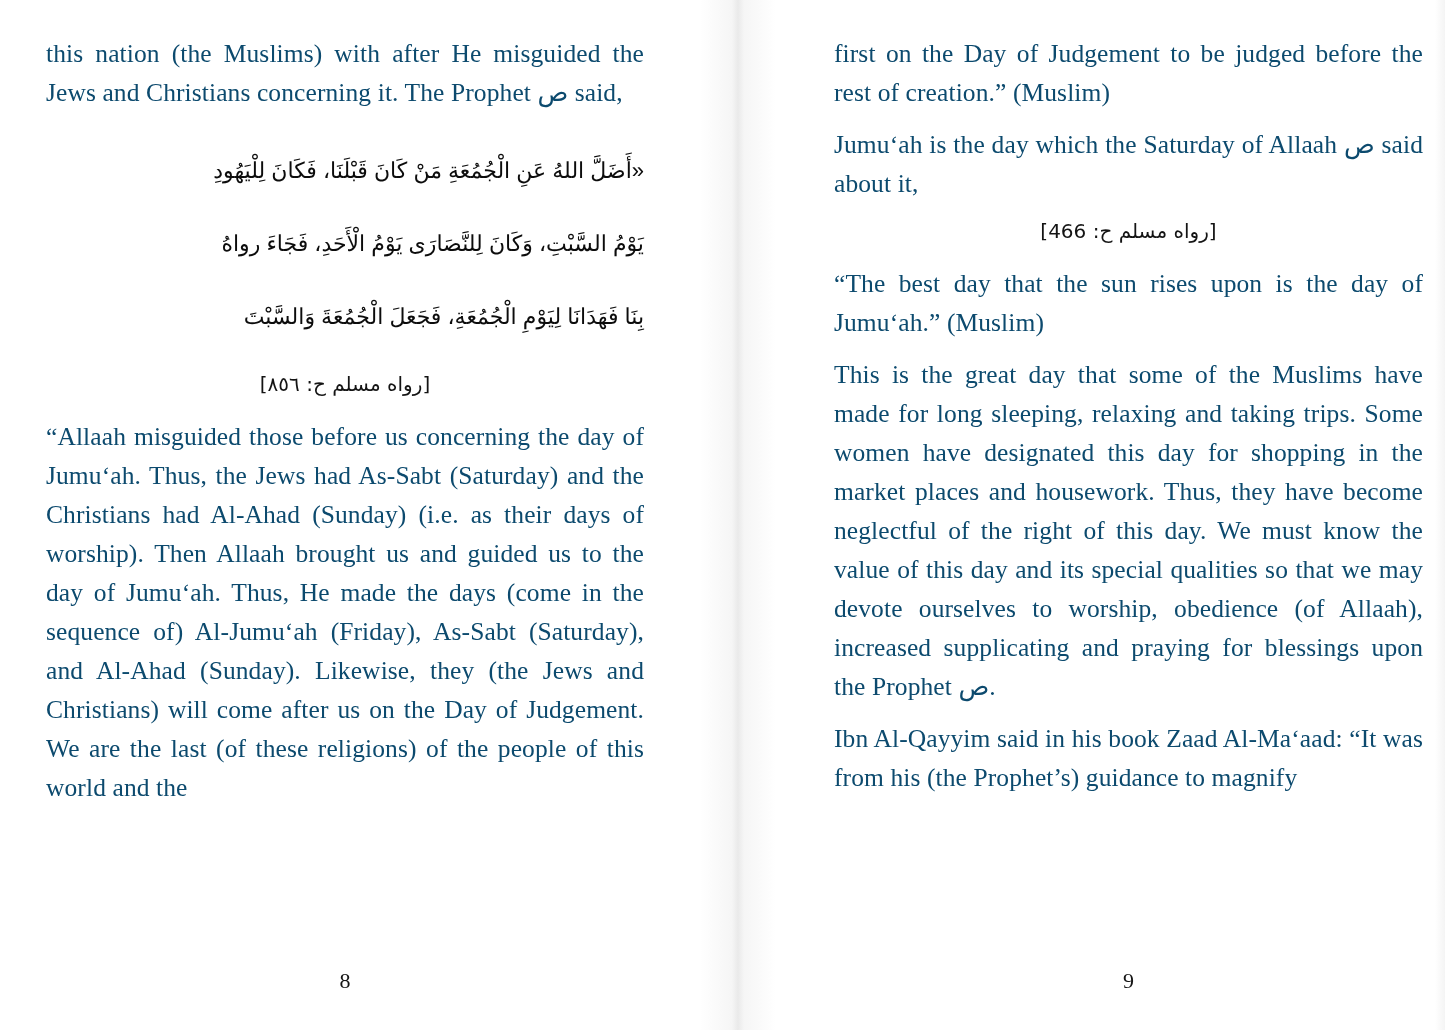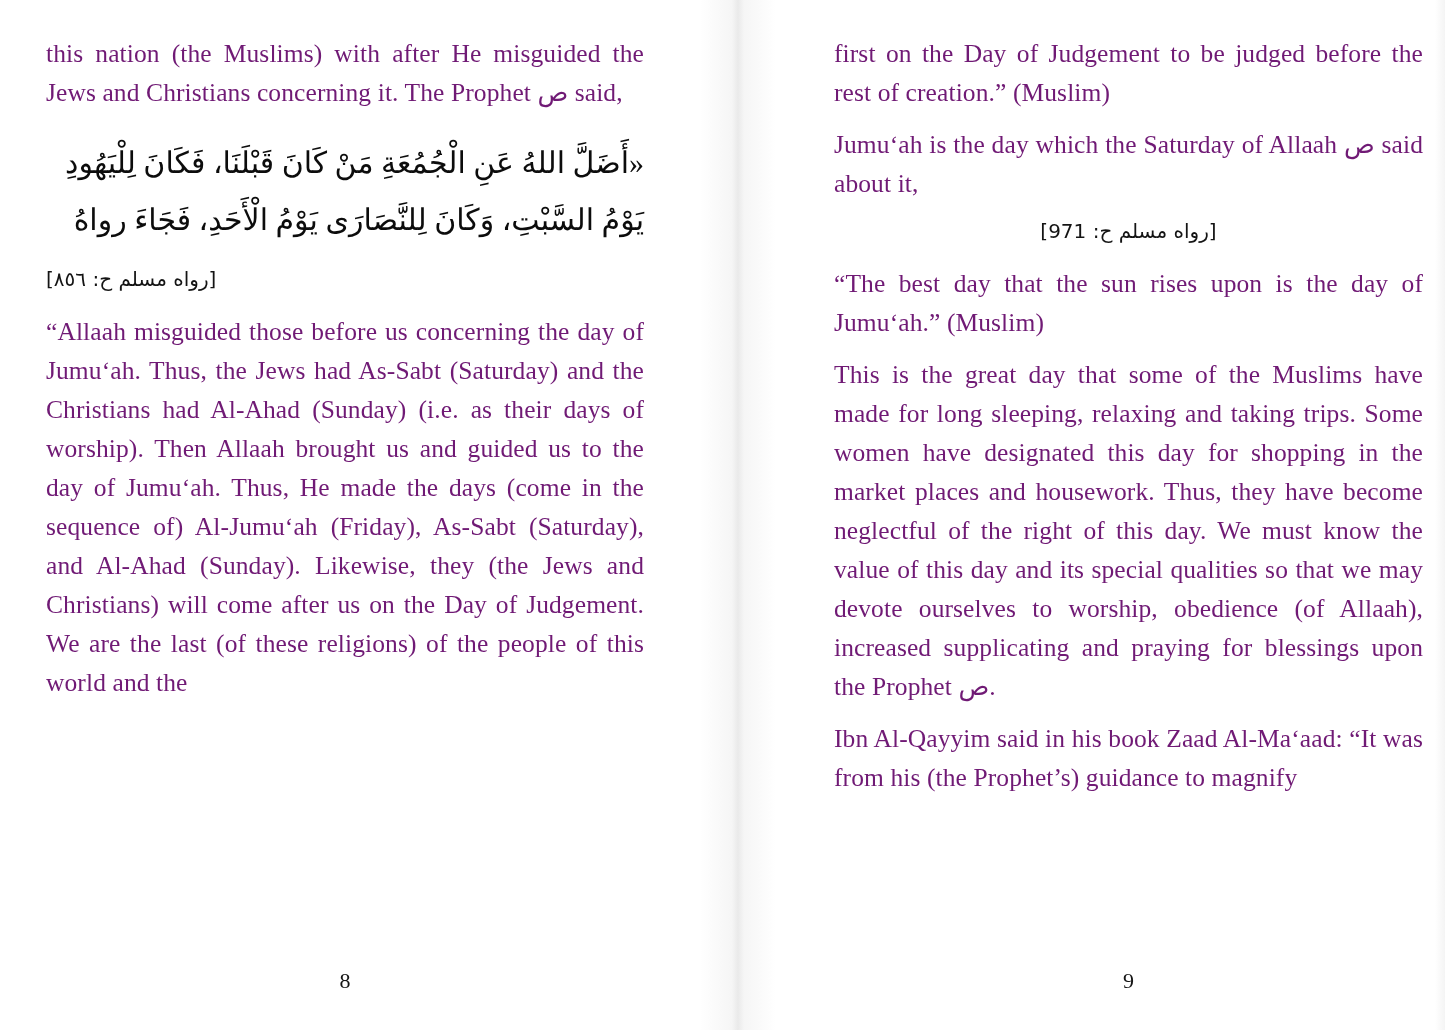--- a/index.html
+++ b/index.html
@@ -61,51 +61,51 @@
     background: linear-gradient(to right, rgba(255,255,255,0), rgba(150,150,150,0.10));
     pointer-events: none;
   }
 
   .para {
     font-size: 25.5px;
     line-height: 39px;
     text-align: justify;
     text-justify: inter-word;
     margin: 0 0 13px 0;
-    color: #701a75;
+    color: #0c4a6e;
     letter-spacing: 0.1px;
   }
 
   .arabic-block {
     direction: rtl;
     text-align: justify;
-    font-size: 30px;
-    line-height: 57px;
+    font-size: 22px;
+    line-height: 73px;
     margin: 22px 0 16px 0;
     color: #0c0c0c;
-    font-family: Liberation Serif, serif;
+    font-family: Liberation Sans, sans-serif;
     font-weight: 500;
   }
   .arabic-block.center {
     text-align: center;
   }
   .arabic-line {
     display: block;
   }
 
   .ref-line {
     direction: rtl;
     font-size: 20px;
     line-height: 30px;
     margin: 2px 0 18px 0;
     font-family: "DejaVu Sans", "Liberation Sans", sans-serif;
     color: #141414;
   }
   .ref-left {
-    text-align: left;
+    text-align: center;
   }
   .ref-center {
     text-align: center;
   }
 
   .folio {
     position: absolute;
     bottom: 36px;
     font-size: 22px;
     color: #151515;
@@ -121,20 +121,21 @@
 
   <div class="page page-left">
 
     <p class="para">
       <span>this nation (the Muslims) with after He misguided the Jews and Christians concerning it. The Prophet ص said,</span>
     </p>
 
     <div class="arabic-block">
       <span class="arabic-line">«أَضَلَّ اللهُ عَنِ الْجُمُعَةِ مَنْ كَانَ قَبْلَنَا، فَكَانَ لِلْيَهُودِ</span>
       <span class="arabic-line">يَوْمُ السَّبْتِ، وَكَانَ لِلنَّصَارَى يَوْمُ الْأَحَدِ، فَجَاءَ رواهُ</span>
+      <span class="arabic-line">بِنَا فَهَدَانَا لِيَوْمِ الْجُمُعَةِ، فَجَعَلَ الْجُمُعَةَ وَالسَّبْتَ</span>
     </div>
 
     <div class="ref-line ref-left">[رواه مسلم ح: ٨٥٦]</div>
 
     <p class="para">
       <span>“Allaah misguided those before us concerning the day of Jumu‘ah. Thus, the Jews had As-Sabt (Saturday) and the Christians had Al-Ahad (Sunday) (i.e. as their days of worship). Then Allaah brought us and guided us to the day of Jumu‘ah. Thus, He made the days (come in the sequence of) Al-Jumu‘ah (Friday), As-Sabt (Saturday), and Al-Ahad (Sunday). Likewise, they (the Jews and Christians) will come after us on the Day of Judgement. We are the last (of these religions) of the people of this world and the</span>
     </p>
 
     <div class="folio folio-left">8</div>
   </div>
@@ -143,21 +144,21 @@
 
     <p class="para">
       <span>first on the Day of Judgement to be judged before the rest of creation.” (Muslim)</span>
     </p>
 
     <p class="para">
       <span>Jumu‘ah is the day which the Saturday of Allaah ص said about it,</span>
     </p>
 
 
-    <div class="ref-line ref-center">[رواه مسلم ح: 971]</div>
+    <div class="ref-line ref-center">[رواه مسلم ح: 466]</div>
 
     <p class="para">
       <span>“The best day that the sun rises upon is the day of Jumu‘ah.” (Muslim)</span>
     </p>
 
     <p class="para">
       <span>This is the great day that some of the Muslims have made for long sleeping, relaxing and taking trips. Some women have designated this day for shopping in the market places and housework. Thus, they have become neglectful of the right of this day. We must know the value of this day and its special qualities so that we may devote ourselves to worship, obedience (of Allaah), increased supplicating and praying for blessings upon the Prophet ص.</span>
     </p>
 
     <p class="para">

